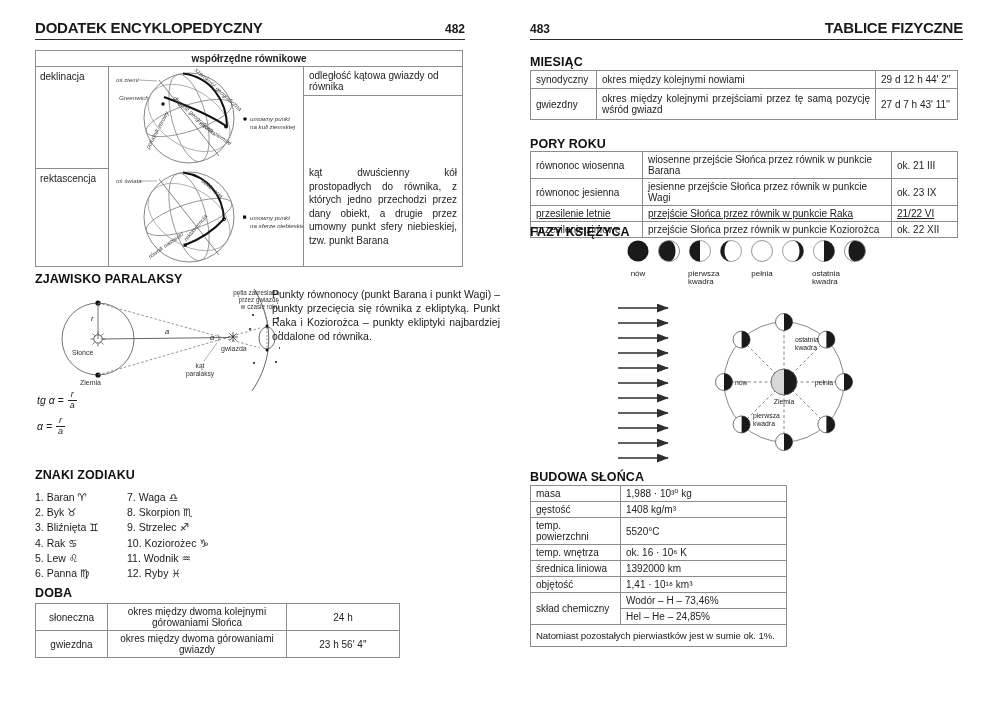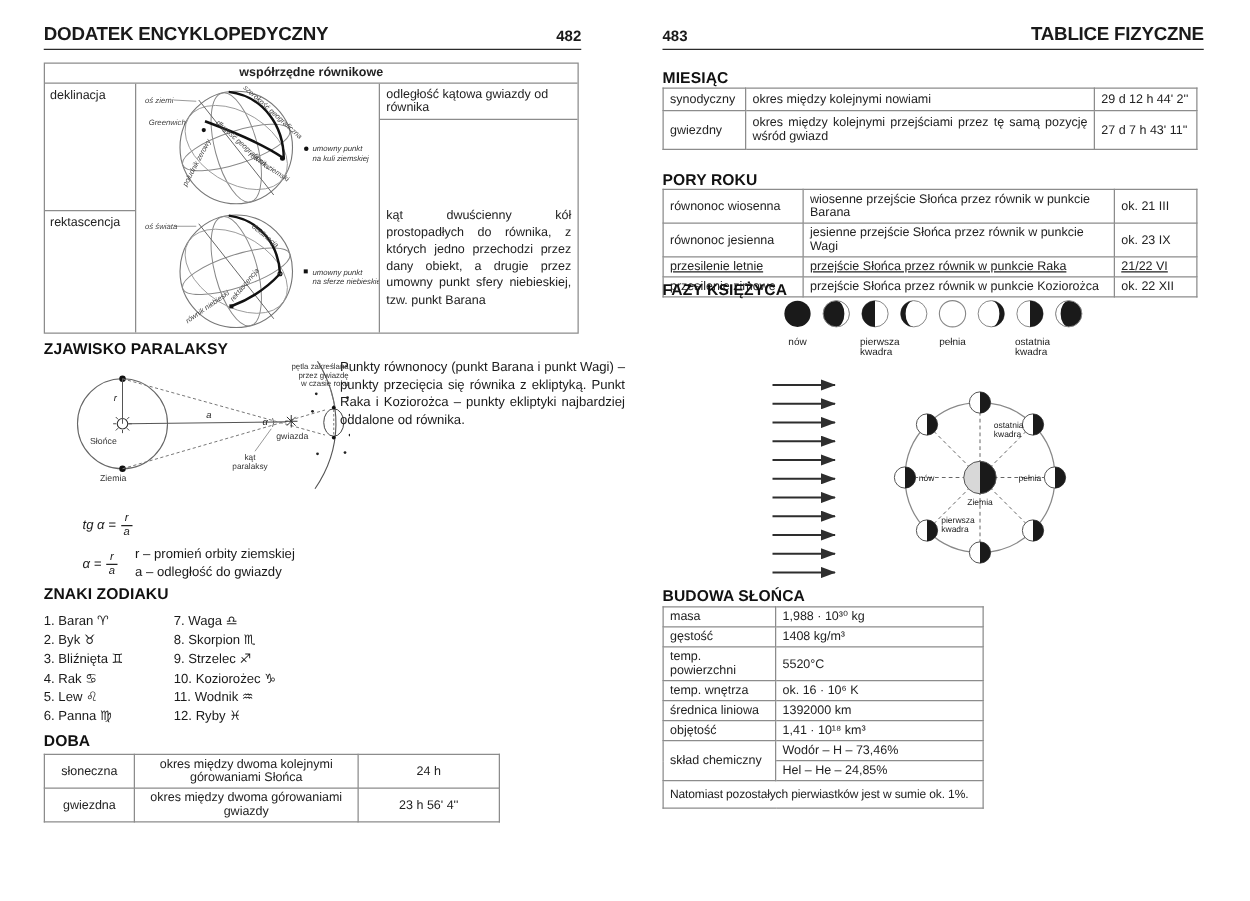--- a/index.html
+++ b/index.html
@@ -27,32 +27,32 @@
   .ct-c1{width:72px;border-right:1px solid #8c8c8c;display:flex;flex-direction:column;}
   .ct-c1 .c1a{height:97px;border-bottom:1px solid #8c8c8c;padding:4px 4px 0 4px;}
   .ct-c1 .c1b{flex:1;padding:4px 4px 0 4px;}
   .ct-c2{flex:1;border-right:1px solid #8c8c8c;position:relative;}
   .ct-c3{width:158px;display:flex;flex-direction:column;}
   .ct-c3 .c3a{border-bottom:1px solid #8c8c8c;padding:3px 5px;}
   .ct-c3 .c3b{flex:1;padding:70px 5px 4px 5px;text-align:justify;line-height:1.35;}
 
   
   .para{position:absolute;left:272px;top:288px;width:228px;font-size:10.5px;line-height:1.32;text-align:justify;}
-  .formulas{position:absolute;left:37px;top:410px;font-size:10.5px;margin-left:29px;}
+  .formulas{position:absolute;left:37px;top:390px;font-size:10.5px;}
   .f-row{display:flex;align-items:center;margin-bottom:5px;}
   .fx{font-style:italic;}
   .frac{display:inline-flex;flex-direction:column;align-items:center;font-size:9px;font-style:italic;
         margin-left:4px;line-height:1.1;}
   .frac .fnum{border-bottom:1px solid #222;padding:0 3px;}
   .fnote{margin-left:10px;}
   .fnotes{margin-left:14px;line-height:1.45;}
   .fnotes div{white-space:nowrap;}
 
   
-  .zwrap{position:absolute;left:35px;top:490px;display:flex;gap:32px;font-size:10.5px;}
+  .zwrap{position:absolute;left:35px;top:490px;display:flex;gap:20px;font-size:10.5px;}
   .zcol .zitem{line-height:15.2px;}
 
   
   svg text{font-family:"Liberation Sans","DejaVu Sans",sans-serif;}
   .dlabel{font-style:italic;}
 </style>
 </head>
 <body>
 
 <div class="sheet">
@@ -191,24 +191,20 @@
           <span class="fnum">r</span>
           <span>a</span>
         </span>
     </div>
     <div class="f-row">
       <span class="fx">α =</span>
       <span class="frac">
           <span class="fnum">r</span>
           <span>a</span>
         </span>
-      <span class="fnotes">
-        <div>r – promień orbity ziemskiej</div>
-        <div>a – odległość do gwiazdy</div>
-      </span>
     </div>
   </div>
 
   <div class="sechead" style="left:35px;top:468px;">ZNAKI ZODIAKU</div>
   <div class="zwrap">
     <div class="zcol" style="width:72px;">
       <div class="zitem">1. Baran ♈</div>
       <div class="zitem">2. Byk ♉</div>
       <div class="zitem">3. Bliźnięta ♊</div>
       <div class="zitem">4. Rak ♋</div>

